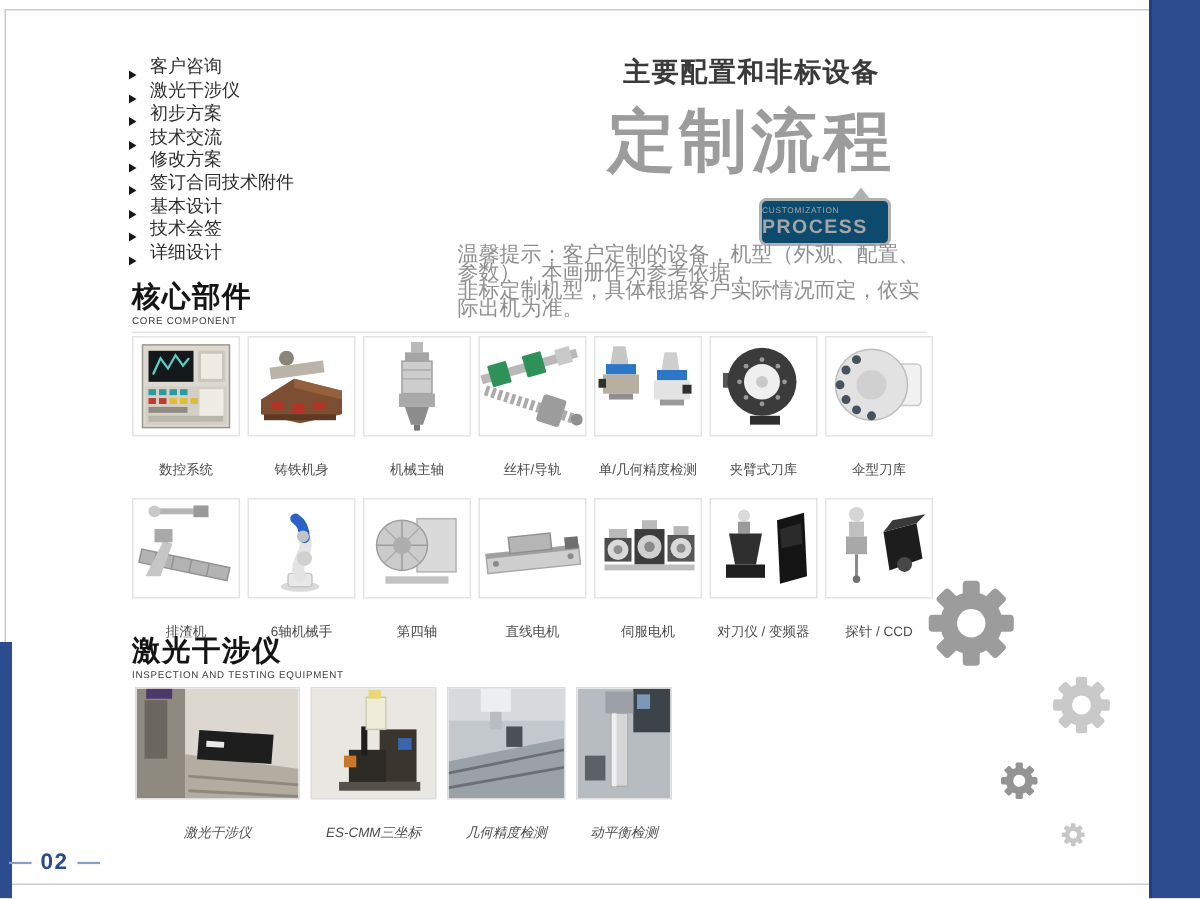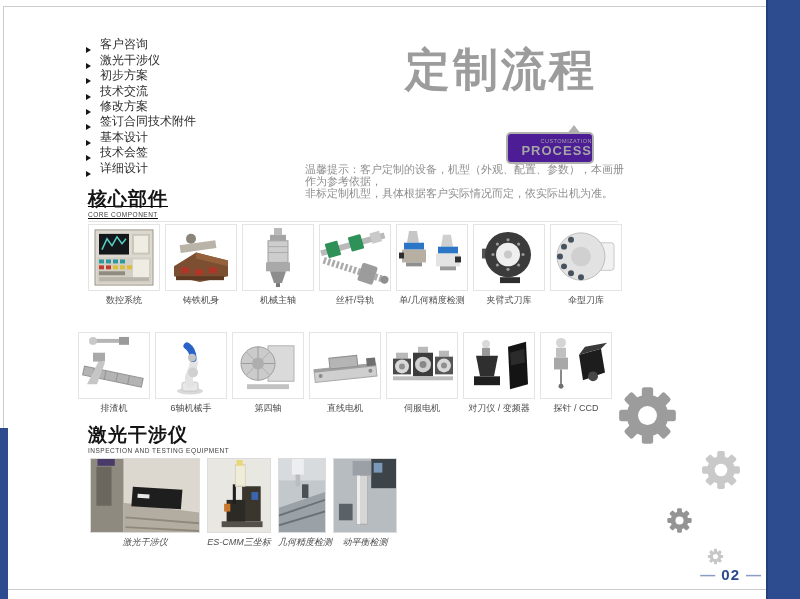--- a/index.html
+++ b/index.html
@@ -13,46 +13,46 @@
   .steps{position:absolute;left:86px;top:38px;}
   .step{display:flex;align-items:flex-end;height:15.4px;font-size:12px;color:#2d2d2d;}
   .tri{width:0;height:0;border-left:5px solid #161616;border-top:3.5px solid transparent;
        border-bottom:3.5px solid transparent;margin-right:9px;flex:0 0 auto;}
 
   
   .hdr{position:absolute;left:383px;top:36px;width:236px;text-align:center;}
   .kicker{font-size:18px;font-weight:bold;color:#3a3a3a;letter-spacing:1px;}
   .title{font-size:45px;font-weight:bold;color:#9c9c9c;letter-spacing:3px;margin-top:11px;line-height:1;}
   .badge{position:absolute;left:506px;top:132px;width:84px;height:28px;border:2px solid #b0b0b0;
-         border-radius:5px;color:#a5a5a5;text-align:right;background:#4c1d95;}
+         border-radius:5px;color:#a5a5a5;text-align:left;background:#0c4a6e;}
   .badge .tail{position:absolute;right:11px;top:-9px;width:0;height:0;border-left:7px solid transparent;
          border-right:7px solid transparent;border-bottom:9px solid #b0b0b0;}
   .badge .l1{font-size:5.5px;letter-spacing:.5px;margin-top:4px;}
   .badge .l2{font-size:13px;font-weight:bold;letter-spacing:1px;line-height:1.1;}
-  .tips{position:absolute;left:305px;top:163px;width:320px;font-size:11px;color:#8f8f8f;line-height:12px;}
+  .tips{position:absolute;left:305px;top:163px;width:320px;font-size:14px;color:#8f8f8f;line-height:12px;}
 
   
   .sec-hdr{position:absolute;left:88px;}
   .sec-hdr .zh{font-size:19px;font-weight:bold;color:#141414;letter-spacing:1px;line-height:1.2;}
   .sec-hdr .en{font-size:6.5px;color:#3c3c3c;letter-spacing:.5px;}
-  #core-hdr{top:188px;text-decoration:underline;} #insp-hdr{top:424px;}
+  #core-hdr{top:188px;} #insp-hdr{top:424px;}
   .sec-line{position:absolute;left:88px;top:221px;width:530px;height:1px;background:#e3e3e3;}
 
   
   .row{position:absolute;display:flex;}
-  #row1{left:88px;top:224px;gap:5px;} #row2{left:78px;top:332px;gap:5px;}
+  #row1{left:88px;top:224px;gap:5px;} #row2{left:88px;top:332px;gap:5px;}
   #row3{left:90px;top:458px;gap:7px;font-style:italic;}
   .cell{width:72px;text-align:center;}
   .thumb{width:100%;height:67px;background:#fff;border:1px solid #e4e4e4;box-sizing:border-box;}
   .thumb svg{width:100%;height:100%;display:block;}
   #row3 .thumb{height:75px;border-color:#dcdcdc;}
-  .cap{margin-top:3px;font-size:9px;color:#4c4c4c;white-space:nowrap;}
+  .cap{margin-top:16px;font-size:9px;color:#4c4c4c;white-space:nowrap;}
 
   
-  .footer{position:absolute;left:0;right:33px;top:566px;text-align:right;font-size:15px;font-weight:bold;}
+  .footer{position:absolute;left:0;right:33px;top:566px;text-align:left;font-size:15px;font-weight:bold;}
   .footer .dash{color:#8b9cc7;margin:0 6px;}
   .footer .num{color:#2b4a8e;letter-spacing:1px;}
 
   
   .gear{position:absolute;}
   #gear1{left:616px;top:384px;width:63px;height:63px;color:#9c9c9c;}
   #gear2{left:700px;top:449px;width:42px;height:42px;color:#c9c9c9;}
   #gear3{left:666px;top:507px;width:27px;height:27px;color:#949494;}
   #gear4{left:707px;top:548px;width:17px;height:17px;color:#c7c7c7;}
   .gear svg{width:100%;height:100%;display:block;fill:currentColor;}
@@ -379,20 +379,21 @@
         <span class="tri"></span>
         <span>技术会签</span>
       </div>
     <div class="step">
         <span class="tri"></span>
         <span>详细设计</span>
       </div>
   </div>
 
   <div class="hdr">
+    <div class="kicker">主要配置和非标设备</div>
     <div class="title">定制流程</div>
   </div>
   <div class="badge">
     <div class="tail"></div>
     <div class="l1">CUSTOMIZATION</div>
     <div class="l2">PROCESS</div>
   </div>
   <div class="tips">
     <span style="display:block">温馨提示：客户定制的设备，机型（外观、配置、参数），本画册作为参考依据，</span>
     <span style="display:block">非标定制机型，具体根据客户实际情况而定，依实际出机为准。</span>
@@ -529,29 +530,29 @@
 
   <div class="row" id="row3">
     <div class="cell" style="width:110px">
         <div class="thumb">
           <svg>
             <use href="#sym-laser"></use>
           </svg>
         </div>
         <div class="cap">激光干涉仪</div>
       </div>
-    <div class="cell" style="width:64px">
+    <div class="cell" style="width:84px">
         <div class="thumb">
           <svg>
             <use href="#sym-cmm"></use>
           </svg>
         </div>
         <div class="cap">ES-CMM三坐标</div>
       </div>
-    <div class="cell" style="width:48px">
+    <div class="cell" style="width:79px">
         <div class="thumb">
           <svg>
             <use href="#sym-geo"></use>
           </svg>
         </div>
         <div class="cap">几何精度检测</div>
       </div>
     <div class="cell" style="width:64px">
         <div class="thumb">
           <svg>

